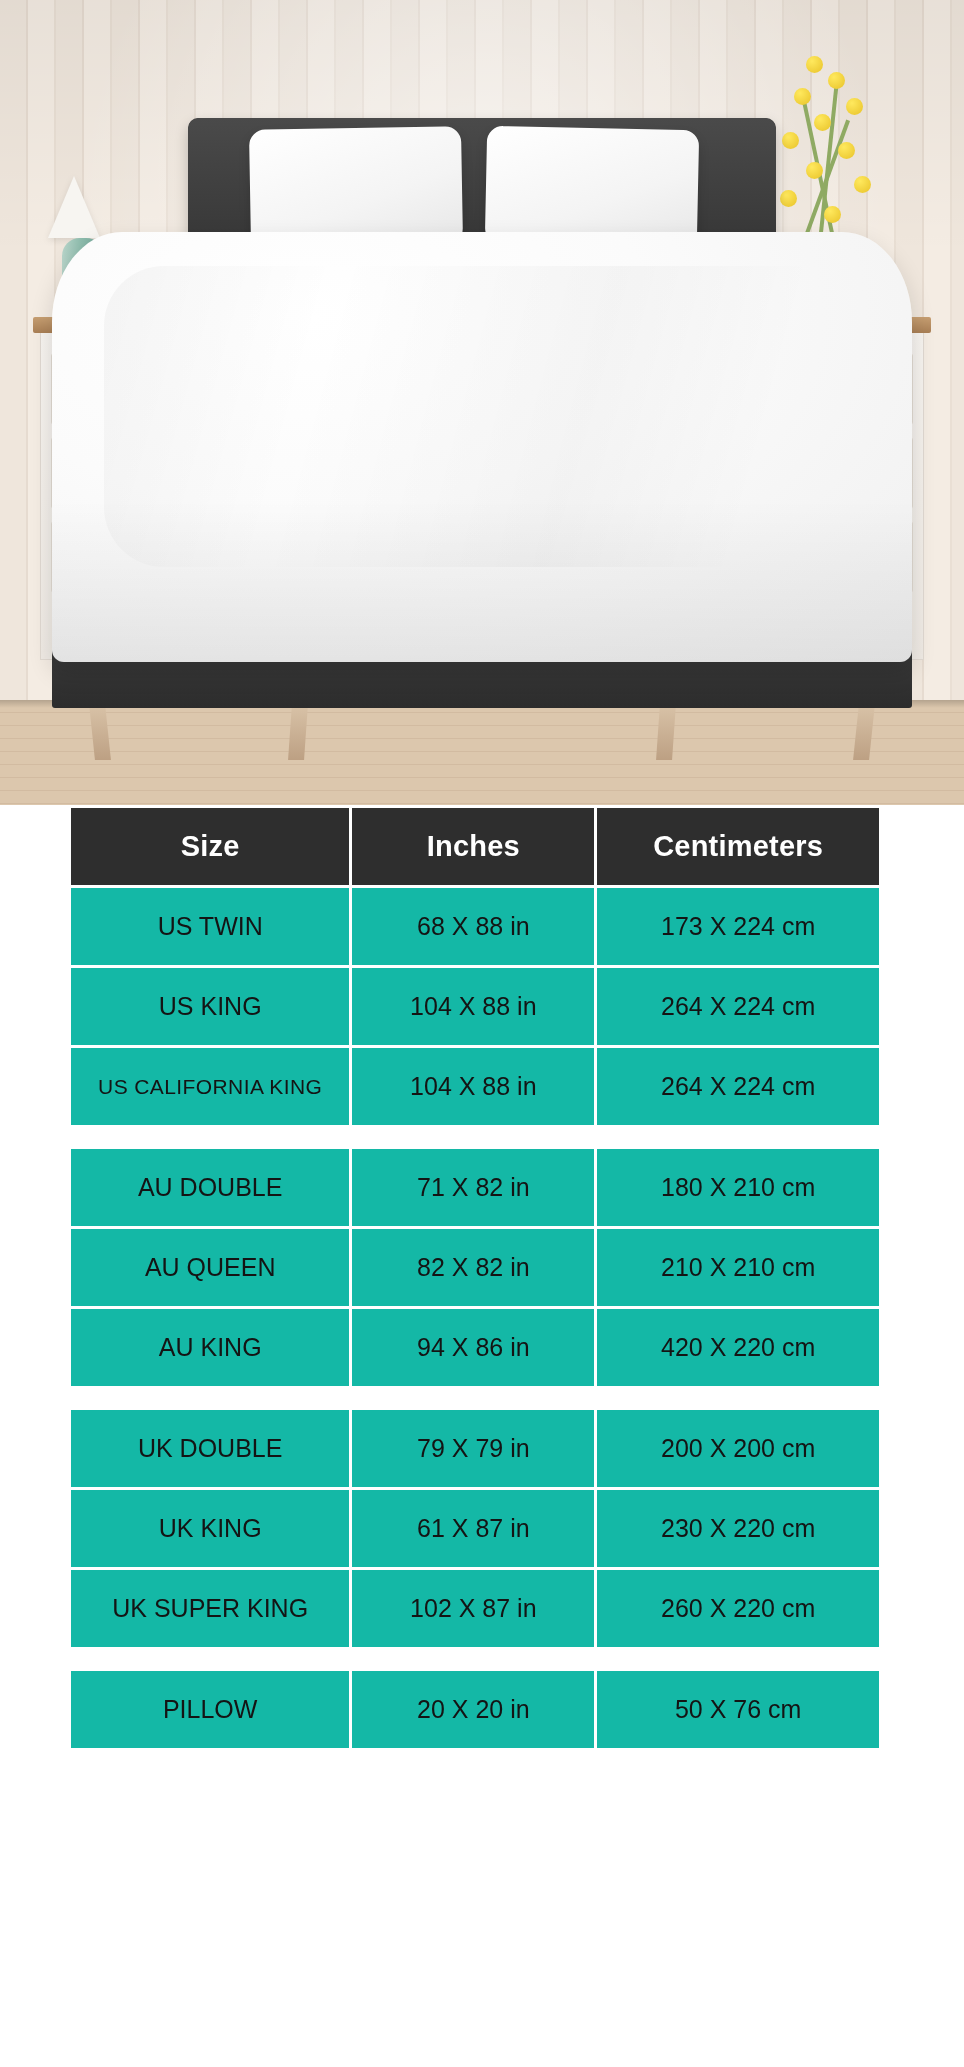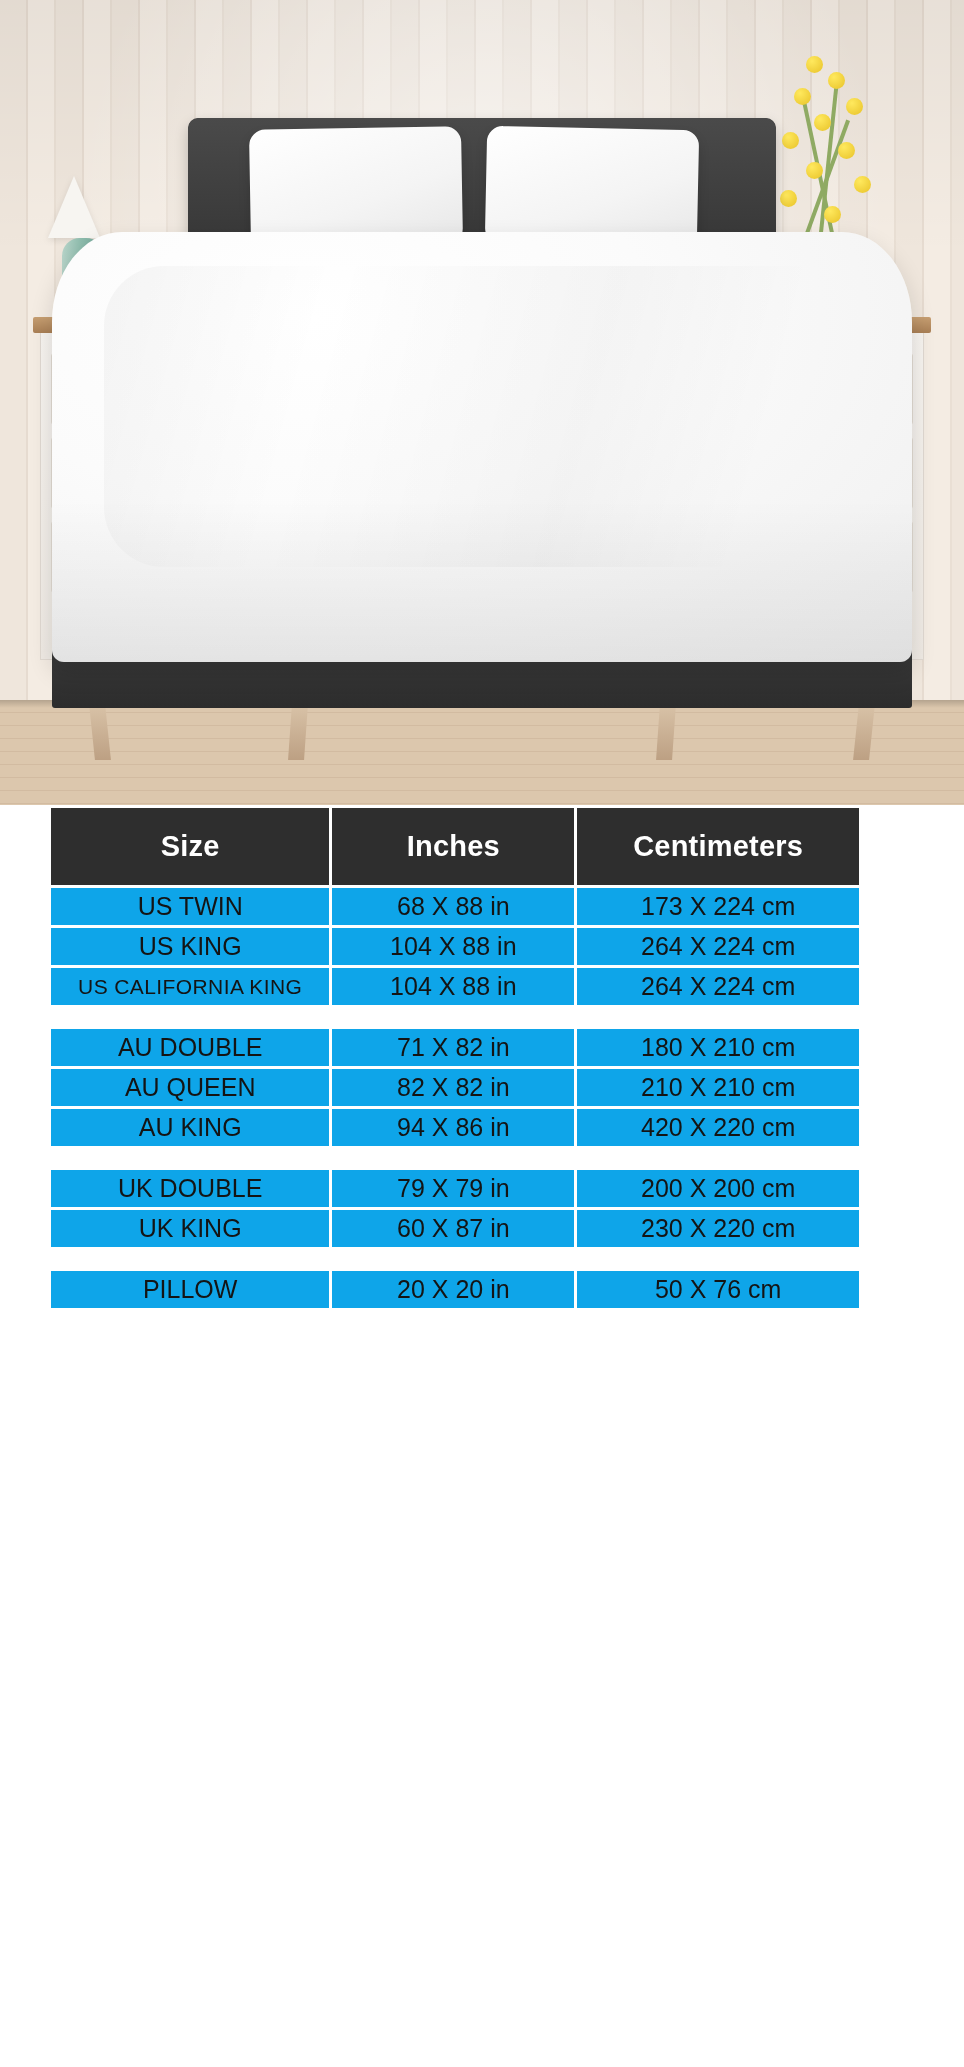--- a/index.html
+++ b/index.html
@@ -209,41 +209,42 @@
     content: "";
     position: absolute; left: 0; right: 0; bottom: 0; height: 38%;
     background: linear-gradient(180deg, rgba(0,0,0,0) 0%, rgba(0,0,0,0.07) 100%);
     border-radius: 0 0 12px 12px;
   }
 
   
   .table-wrap {
     width: 910px;
     padding: 0 48px 26px 48px;
+    margin-left: 20px;
   }
   table.size-table {
     width: 100%;
     border-collapse: separate;
     border-spacing: 3px;
     table-layout: fixed;
   }
   table.size-table th {
     background: #2e2e2e;
     color: #ffffff;
     font-size: 29px;
     font-weight: bold;
     padding: 22px 6px;
     text-align: center;
     letter-spacing: 0.2px;
   }
   table.size-table td {
-    background: #0ea5e9;
+    background: #14b8a6;
     color: #141414;
     font-size: 25px;
-    padding: 4px 6px;
+    padding: 24px 6px;
     text-align: center;
     white-space: nowrap;
   }
   td.label-cell { font-size: 25px; }
   td.label-cell.small { font-size: 21px; letter-spacing: 0.4px; }
   tr.spacer td {
     background: #ffffff;
     padding: 0;
     height: 18px;
   }
@@ -380,22 +381,27 @@
           <tr class="spacer">
             <td colspan="3"></td>
           </tr>
           <tr>
             <td class="label-cell">UK DOUBLE</td>
             <td>79 X 79 in</td>
             <td>200 X 200 cm</td>
           </tr>
           <tr>
             <td class="label-cell">UK KING</td>
-            <td>60 X 87 in</td>
+            <td>61 X 87 in</td>
             <td>230 X 220 cm</td>
+          </tr>
+          <tr>
+            <td class="label-cell">UK SUPER KING</td>
+            <td>102 X 87 in</td>
+            <td>260 X 220 cm</td>
           </tr>
           <tr class="spacer">
             <td colspan="3"></td>
           </tr>
           <tr>
             <td class="label-cell">PILLOW</td>
             <td>20 X 20 in</td>
             <td>50 X 76 cm</td>
           </tr>
         </tbody>

